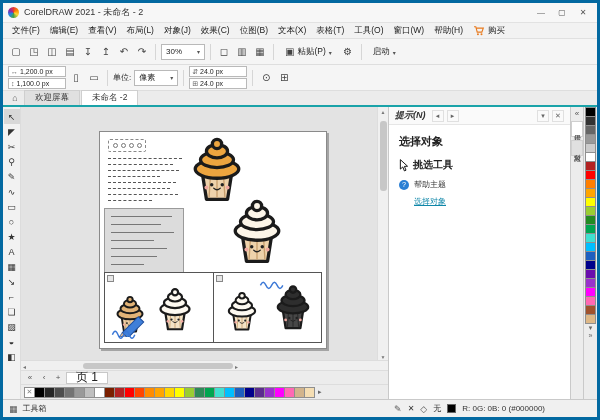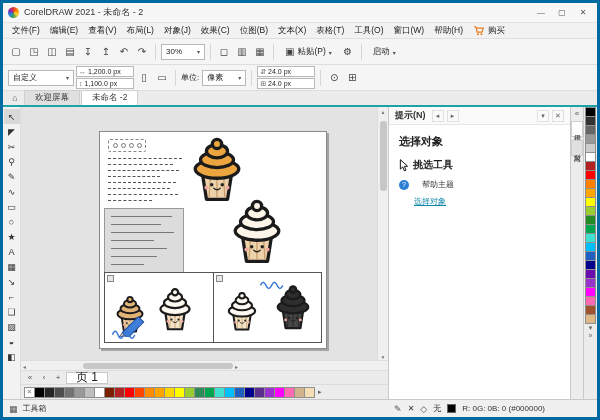--- a/index.html
+++ b/index.html
@@ -64,32 +64,32 @@
   .page-tab { background:#fff; border:1px solid #c8c8c8; padding:0 9px; height:12px; display:flex; align-items:center; font-size:12px; }
 
   .palette-h { height:15px; background:#ececec; border-top:1px solid #ddd; display:flex; align-items:center; padding:0 3px; flex:none; overflow:hidden; }
   .swatch { width:11px; height:11px; border:1px solid #8f8f8f; margin-right:-1px; flex:none; }
   .no-color { background:#fff; position:relative; }
   .no-color::before { content:"✕"; position:absolute; inset:0; display:flex; align-items:center; justify-content:center; font-size:7px; color:#888; }
   .ph-arrow { margin-left:4px; font-size:7px; color:#666; }
 
   
   .hints { width:182px; background:#fff; border-left:1px solid #c9c9c9; display:flex; flex-direction:column; flex:none; }
-  .hints-header { height:18px; background:#fafafa; border-bottom:1px solid #e6e6e6; display:flex; align-items:center; gap:3px; padding:0 6px; font-size:9px; flex:none; }
+  .hints-header { height:18px; background:#fafafa; border-bottom:1px solid #e6e6e6; display:flex; align-items:center; gap:3px; padding:0 6px; font-size:9px; flex:none;font-style:italic; }
   .hints-title { font-weight:bold; color:#333; margin-right:3px; }
   .hd-btn { width:12px; height:12px; display:flex; align-items:center; justify-content:center; font-size:7px; color:#666; border:1px solid #e0e0e0; }
   .hd-spacer { flex:1; }
   .hints-body { flex:1; padding:9px 10px 0; overflow:hidden; }
   .h-heading { font-size:11px; font-weight:bold; color:#222; margin-bottom:9px; }
   .tool-row { display:flex; align-items:center; gap:5px; font-size:10px; font-weight:bold; margin-bottom:7px; }
   .cursor-icon { width:9px; height:13px; flex:none; }
   .bullet { display:flex; gap:4px; font-size:7.5px; line-height:1.5; color:#333; margin-bottom:6px; }
   .bullet::before { content:"•"; flex:none; }
   .learn { font-size:10px; font-weight:bold; margin:11px 0 7px; }
-  .help-row { display:flex; align-items:center; gap:13px; font-size:8px; color:#333; margin-bottom:6px;font-family:Liberation Mono, monospace; }
+  .help-row { display:flex; align-items:center; gap:5px; font-size:8px; color:#333; margin-bottom:6px;font-family:Liberation Mono, monospace; }
   .info-badge { width:10px; height:10px; border-radius:50%; background:#2a7fd4; color:#fff; font-size:7px; display:flex; align-items:center; justify-content:center; flex:none; }
   .hint-link { font-size:8px; color:#0e86a8; margin-left:15px; text-decoration:underline; }
 
   
   .tabstrip { width:13px; background:#ececec; border-left:1px solid #c9c9c9; display:flex; flex-direction:column; align-items:center; padding-top:2px; gap:3px; flex:none; }
   .collapse { font-size:8px; color:#555; }
   .dtab { writing-mode:vertical-rl; font-size:7.5px; padding:7px 0; background:#e0e0e0; border:1px solid #cfcfcf; color:#444; }
   .dtab.active { background:#fff; }
 
   
@@ -214,24 +214,20 @@
     </span>
     <span class="tb-icon">⚙</span>
     <span class="sep"></span>
     <span class="tb-btn">
       <span>启动</span>
       <span class="caret"></span>
     </span>
   </div>
 
   <div class="propbar">
-    <span class="combo preset">
-      <span>自定义</span>
-        <span class="caret"></span>
-    </span>
     <span class="stack">
       <span class="field">
         <span class="f-icon">↔</span>
         <span>1,200.0 px</span>
       </span>
       <span class="field">
         <span class="f-icon">↕</span>
         <span>1,100.0 px</span>
       </span>
     </span>

